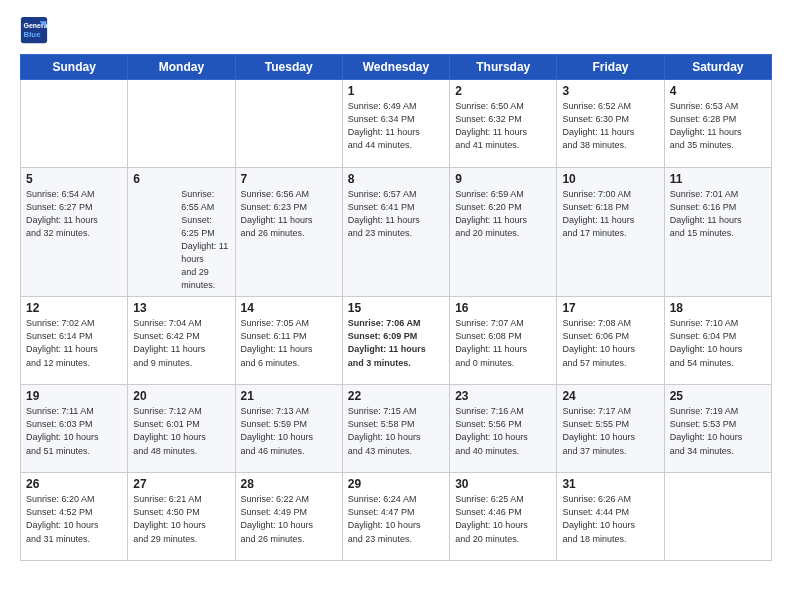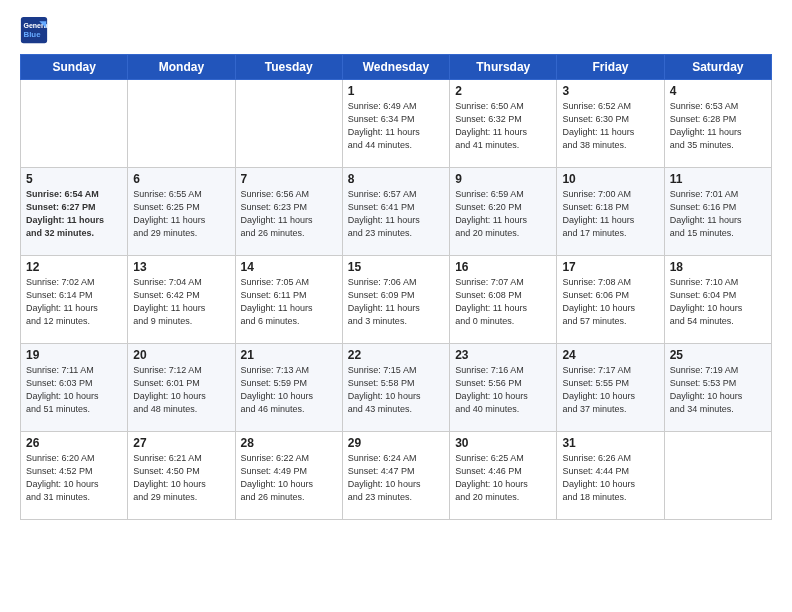--- a/index.html
+++ b/index.html
@@ -173,28 +173,28 @@
             <span class="day-num">4</span>
             <div class="day-info" style="white-space: pre-line;">Sunrise: 6:53 AM
 Sunset: 6:28 PM
 Daylight: 11 hours
 and 35 minutes.</div>
           </td>
         </tr>
         <tr>
           <td>
             <span class="day-num">5</span>
-            <div class="day-info" style="white-space: pre-line; font-weight: bold;">Sunrise: 6:54 AM
+            <div class="day-info" style="white-space: pre-line;">Sunrise: 6:54 AM
 Sunset: 6:27 PM
 Daylight: 11 hours
 and 32 minutes.</div>
           </td>
           <td>
             <span class="day-num">6</span>
-            <div class="day-info" style="white-space: pre-line;">Sunrise: 6:55 AM
+            <div class="day-info" style="white-space: pre-line; margin-left: 48px;">Sunrise: 6:55 AM
 Sunset: 6:25 PM
 Daylight: 11 hours
 and 29 minutes.</div>
           </td>
           <td>
             <span class="day-num">7</span>
             <div class="day-info" style="white-space: pre-line;">Sunrise: 6:56 AM
 Sunset: 6:23 PM
 Daylight: 11 hours
 and 26 minutes.</div>
@@ -245,21 +245,21 @@
           </td>
           <td>
             <span class="day-num">14</span>
             <div class="day-info" style="white-space: pre-line;">Sunrise: 7:05 AM
 Sunset: 6:11 PM
 Daylight: 11 hours
 and 6 minutes.</div>
           </td>
           <td>
             <span class="day-num">15</span>
-            <div class="day-info" style="white-space: pre-line;">Sunrise: 7:06 AM
+            <div class="day-info" style="white-space: pre-line; font-weight: bold;">Sunrise: 7:06 AM
 Sunset: 6:09 PM
 Daylight: 11 hours
 and 3 minutes.</div>
           </td>
           <td>
             <span class="day-num">16</span>
             <div class="day-info" style="white-space: pre-line;">Sunrise: 7:07 AM
 Sunset: 6:08 PM
 Daylight: 11 hours
 and 0 minutes.</div>

